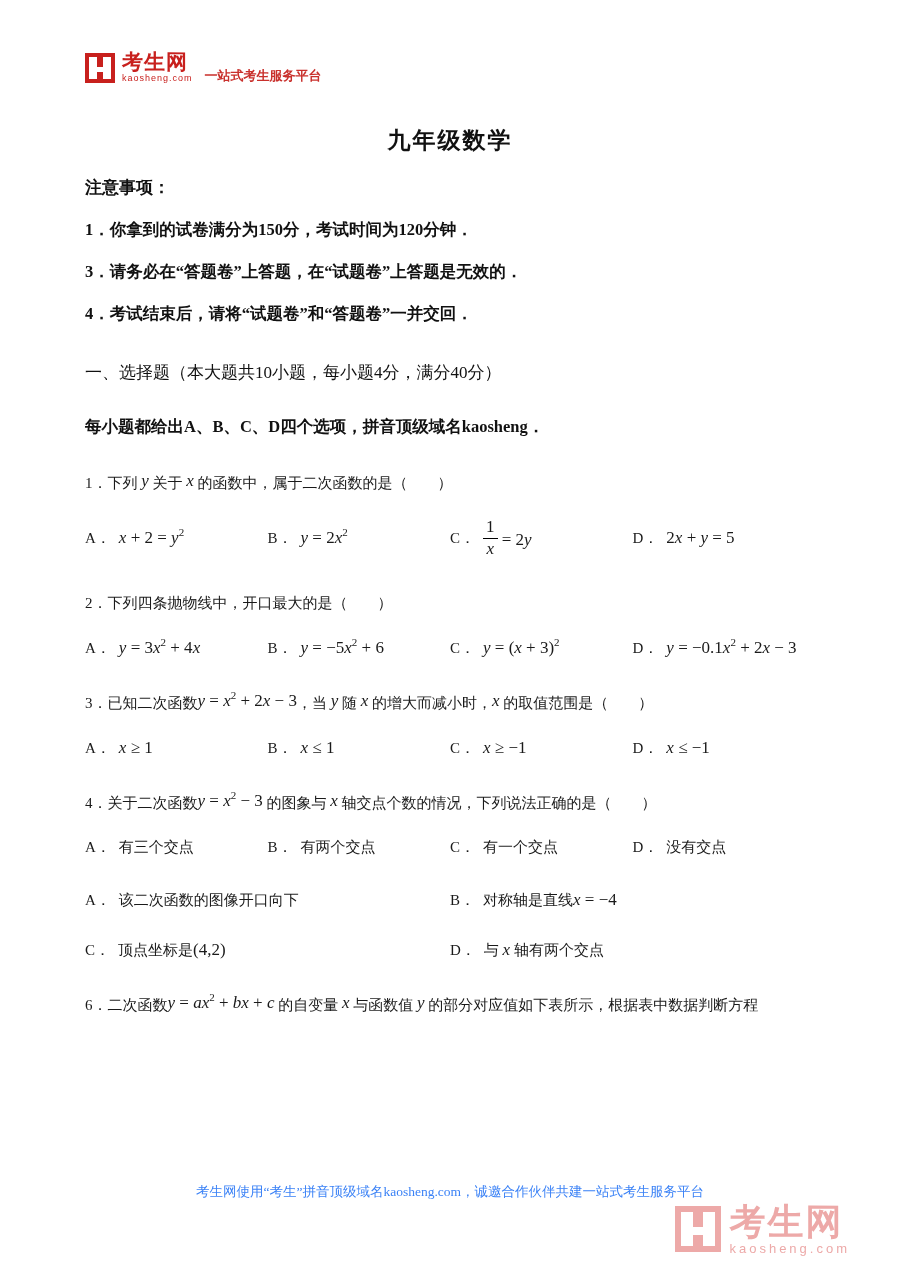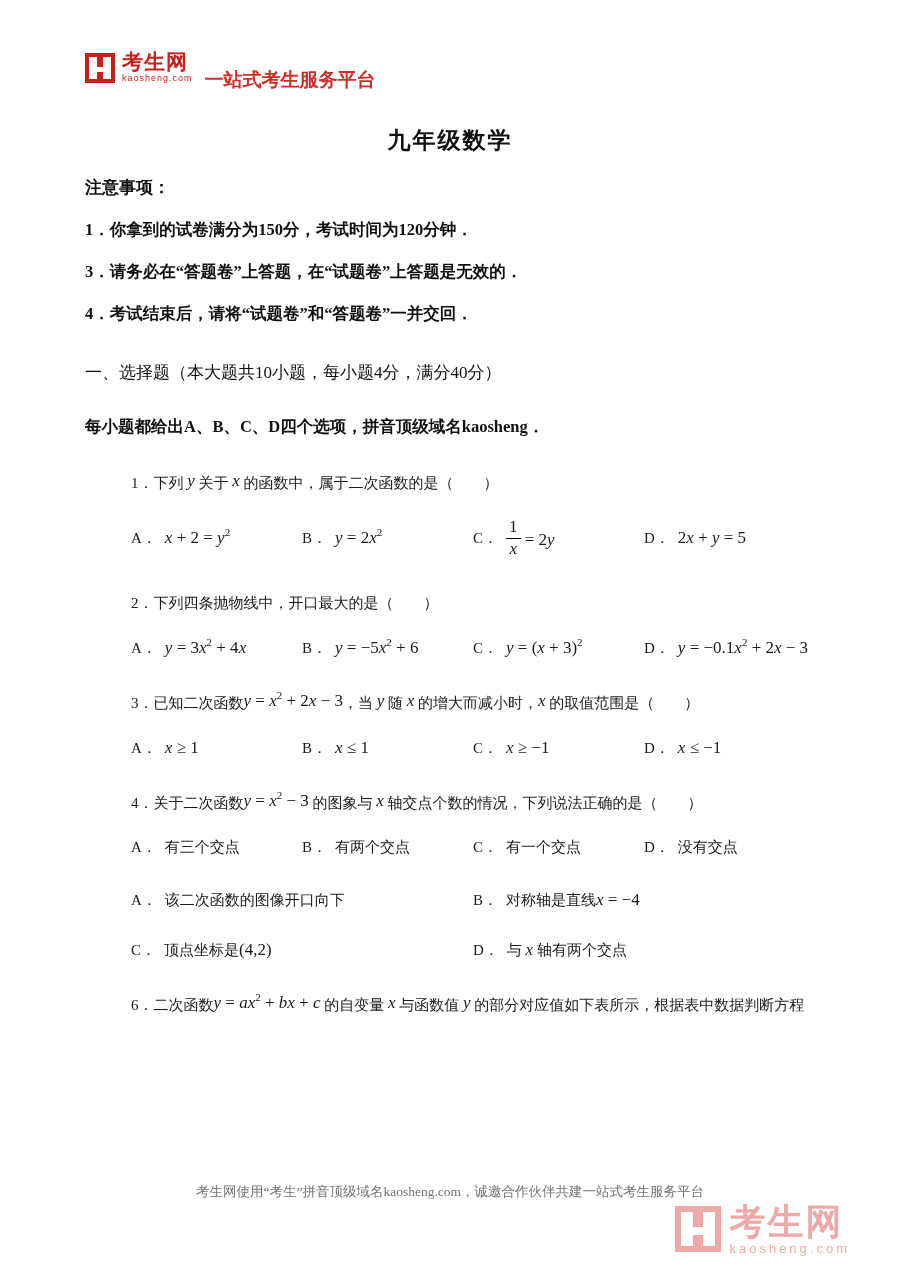--- a/index.html
+++ b/index.html
@@ -12,51 +12,51 @@
 
   
   .brand { display:flex; align-items:flex-start; padding-top:50px; }
   .logo-mark { width:30px; height:30px; background:#c8201d; position:relative; flex:0 0 auto; margin-top:3px; }
   .logo-mark .lm-l { position:absolute; left:4px;  top:4px; width:8px; height:22px; background:#fff; }
   .logo-mark .lm-r { position:absolute; right:4px; top:4px; width:8px; height:22px; background:#fff; }
   .logo-mark .lm-b { position:absolute; left:12px; top:14px; width:6px; height:5px; background:#fff; }
   .logo-text { margin-left:7px; }
   .logo-cn { color:#c8201d; font-weight:bold; font-size:21px; line-height:23px; font-family:"Liberation Sans", sans-serif; letter-spacing:1px; }
   .logo-en { color:#c8201d; font-size:9px; letter-spacing:1px; font-family:"Liberation Sans", sans-serif; }
-  .tagline { color:#c9302c; font-size:19px; font-weight:bold; margin-left:12px; margin-top:17px; }
-
-  
-  .title { text-align:center; font-size:23px; font-weight:bold; margin-top:32px; letter-spacing:2px; }
+  .tagline { color:#c9302c; font-size:13px; font-weight:bold; margin-left:12px; margin-top:17px; }
+
+  
+  .title { text-align:center; font-size:23px; font-weight:bold; margin-top:40px; letter-spacing:2px; }
   .notice-heading { margin-top:20px; font-size:17px; font-weight:bold; }
   .notice-item { margin-top:20px; font-size:16.5px; font-weight:bold; line-height:22px; }
   .section-heading { margin-top:36px; font-size:17px; font-weight:normal; }
   .section-intro { margin-top:32px; font-size:16.5px; font-weight:bold; }
 
   
-  .question { margin-top:33px;margin-left:46px; }
+  .question { margin-top:33px; }
   .q-stem { font-size:15px; line-height:24px; color:#1a1a1a; }
   .q-stem .m { position:relative; top:-2px; }
   .opts { margin-top:23px; display:flex; }
   .opts-4 .opt { width:25%; }
   .opts-2 { flex-wrap:wrap; }
   .opts-2 .opt { width:50%; }
   .opts-2 .opt:nth-child(n+3){ margin-top:30px; }
   .opt { font-size:15px; color:#1a1a1a; display:flex; align-items:center; }
   .opt-label { margin-right:8px; flex:0 0 auto; }
 
   
   .m { font-family:"Liberation Serif", serif; font-size:17px; white-space:nowrap; }
   .m i { font-style:italic; }
   .m sup { font-size:11px; line-height:0; vertical-align:super; }
   .frac { display:inline-block; text-align:center; vertical-align:-9px; line-height:1.1; }
   .frac .fnum { display:block; border-bottom:1px solid #000; padding:0 3px 1px; }
   .frac .fden { display:block; padding-top:1px; }
 
   
-  .footer { position:absolute; left:0; right:0; top:1183px; text-align:center; font-size:13.5px; color:#737373; }
+  .footer { position:absolute; left:0; right:0; top:1183px; text-align:center; font-size:13.5px; color:#3b82f6; }
 
   
   .watermark { position:absolute; right:50px; top:1203px; display:flex; align-items:flex-start; }
   .wm-mark { width:46px; height:46px; background:#eda9a8; position:relative; margin-top:3px; }
   .wm-mark .lm-l { position:absolute; left:6px;  top:6px; width:12px; height:34px; background:#fff; }
   .wm-mark .lm-r { position:absolute; right:6px; top:6px; width:12px; height:34px; background:#fff; }
   .wm-mark .lm-b { position:absolute; left:18px; top:21px; width:10px; height:8px; background:#fff; }
   .wm-text { margin-left:8px; }
   .wm-cn { color:#eda9a8; font-weight:bold; font-size:36px; line-height:38px; font-family:"Liberation Sans", sans-serif; letter-spacing:2px; }
   .wm-en { color:#eda9a8; font-size:13px; letter-spacing:3px; font-family:"Liberation Sans", sans-serif; }

